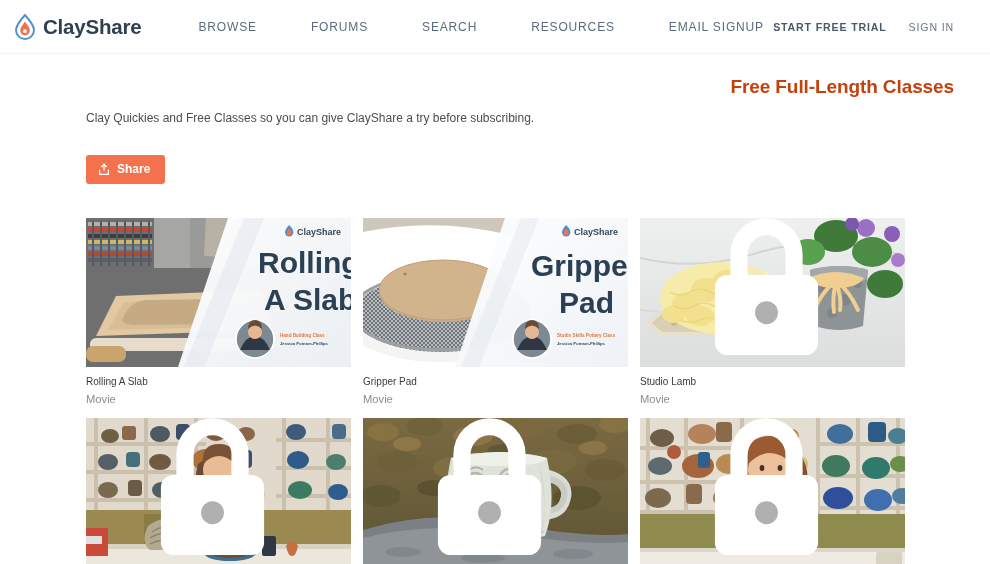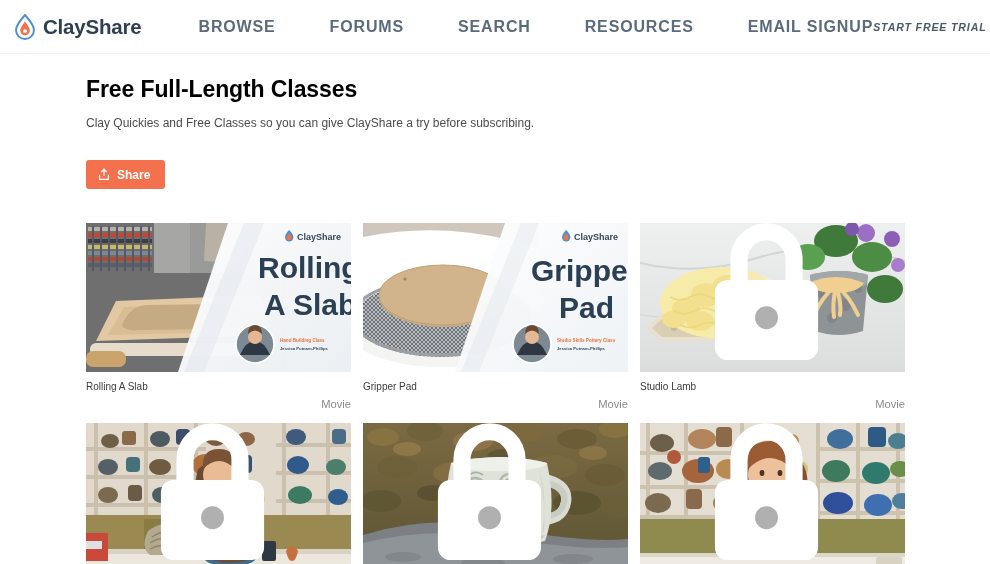--- a/index.html
+++ b/index.html
@@ -32,36 +32,35 @@
   .brand-mark { width: 22px; height: 26px; display: block; }
   .brand-text {
     font-size: 20.5px;
     font-weight: bold;
     color: #2f3f52;
     letter-spacing: -0.2px;
     white-space: nowrap;
   }
   .main-nav { display: flex; align-items: center; gap: 27px; }
   .nav-link {
-    font-size: 16px;
-    font-weight: bold;
+    font-size: 12px;
+    font-weight: normal;
     letter-spacing: 0.85px;
     color: #5b6b7d;
     text-transform: uppercase;
     white-space: nowrap;
     cursor: pointer;
     text-decoration: none;
     padding-left: 27px;
   }
   .header-right {
     margin-left: auto;
     display: flex;
     align-items: center;
     gap: 22px;
-    font-style: italic;
   }
   .nav-cta {
     font-size: 10.6px;
     font-weight: bold;
     letter-spacing: 0.85px;
     color: #4a5a6b;
     text-transform: uppercase;
     white-space: nowrap;
     cursor: pointer;
   }
@@ -72,36 +71,36 @@
     color: #6a7785;
     text-transform: uppercase;
     white-space: nowrap;
     cursor: pointer;
   }
 
   
   .page { padding: 0 36px 0 86px; }
   .page-title {
     margin: 22px 0 0 0;
-    font-size: 23px;
+    font-size: 19px;
     font-weight: bold;
-    color: #000000;
+    color: #c2410c;
     letter-spacing: -0.1px;
+    text-align: right;
   }
   .page-subtitle {
     margin: 13px 0 0 0;
     font-size: 12px;
     color: #4d4d4d;
     font-weight: normal;
   }
 
   .share-button {
     margin-top: 30px;
     display: inline-flex;
-    align-items: center;
     gap: 7px;
     background: #f4714e;
     color: #ffffff;
     border: none;
     border-radius: 3px;
     padding: 8px 15px 8px 12px;
     font-size: 12px;
     font-weight: bold;
     font-family: "Liberation Sans", sans-serif;
     cursor: pointer;
@@ -135,21 +134,20 @@
     margin-top: 9px;
     font-size: 10px;
     color: #3c3c3c;
     line-height: 1.25;
   }
   .card-sub {
     margin-top: 3px;
     font-size: 11.2px;
     color: #8c8c8c;
     line-height: 1.25;
-    text-align: right;
   }
 
   
   .cs-wm { font: bold 9px "Liberation Sans", sans-serif; fill: #37475a; }
   .cs-big { font: bold 30px "Liberation Sans", sans-serif; fill: #2c4055; }
   .cs-cls { font: bold 4.6px "Liberation Sans", sans-serif; fill: #e8743f; }
   .cs-ins { font: bold 4.2px "Liberation Sans", sans-serif; fill: #3a4a5c; }
 </style>
 </head>
 <body>

